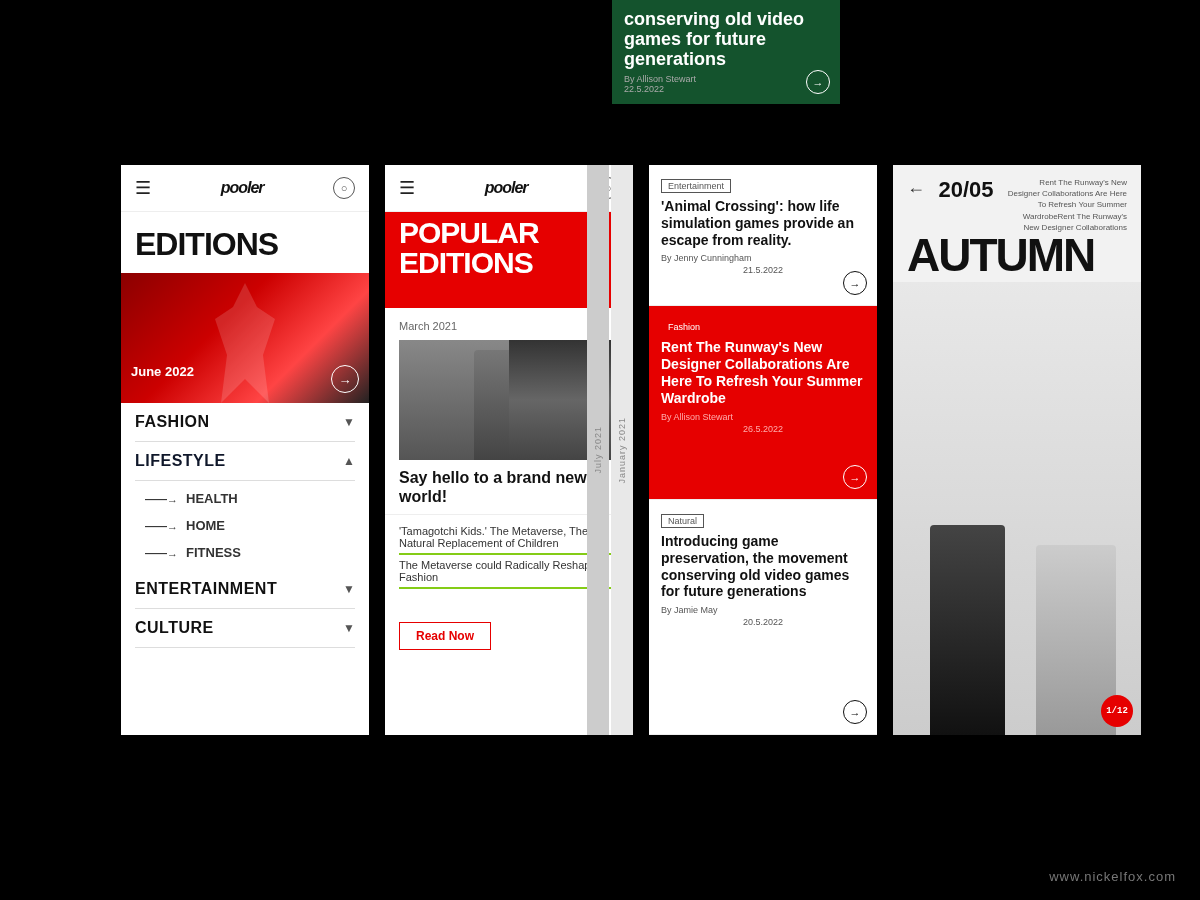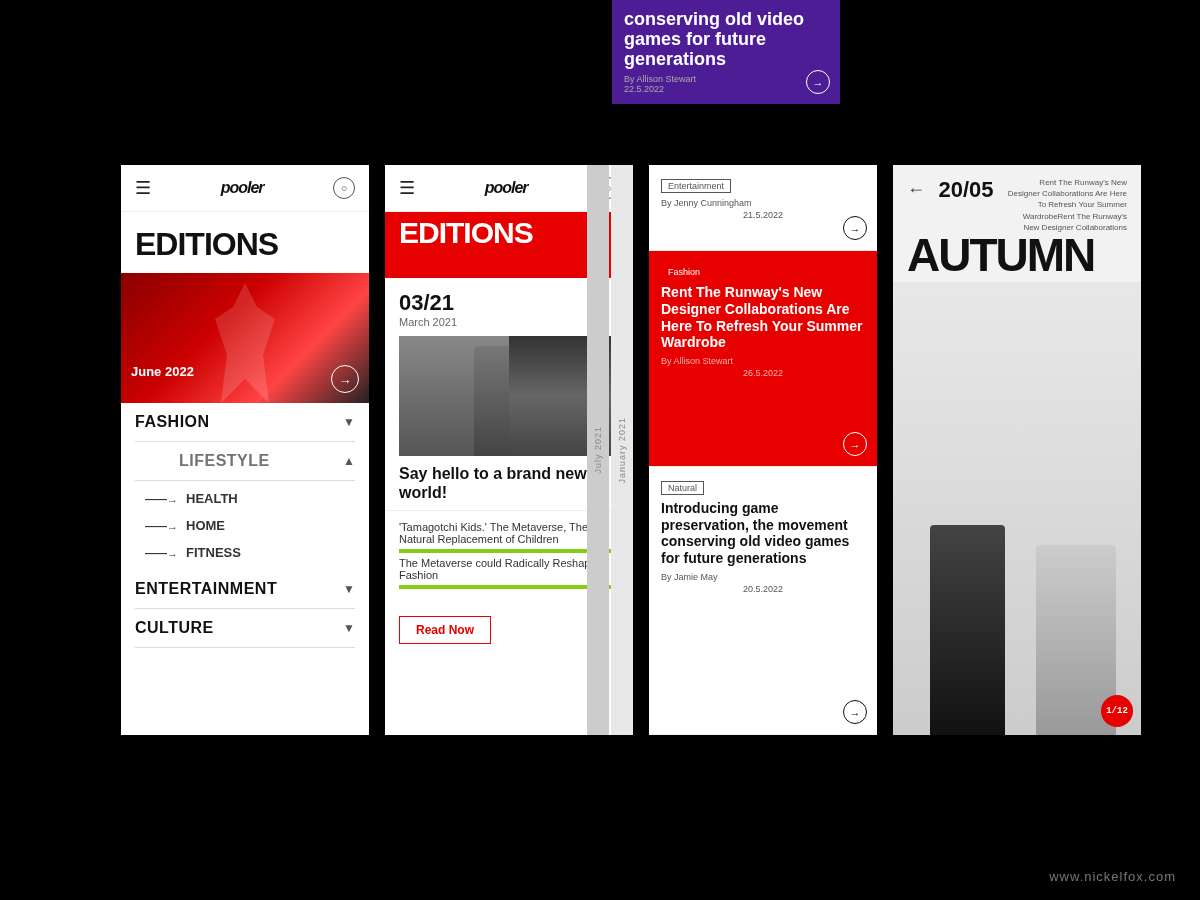--- a/index.html
+++ b/index.html
@@ -103,21 +103,21 @@
     .nav-item {
       display: flex; align-items: center; justify-content: space-between;
       padding: 10px 0;
       border-bottom: 1px solid #ddd;
       cursor: pointer;
     }
     .nav-item-label {
       font-size: 16px; font-weight: 900;
       color: #111; letter-spacing: 0.5px;
     }
-    .nav-item-label.red { color: #737373; margin-left: 44px; }
+    .nav-item-label.red { color: #0f172a; }
     .chevron { font-size: 12px; color: #555; }
 
     
     .sub-items { padding: 4px 0 4px 10px; }
     .sub-item {
       display: flex; align-items: center;
       padding: 6px 0;
       font-size: 13px; font-weight: 700;
       color: #333; cursor: pointer; gap: 8px;
     }
@@ -160,24 +160,24 @@
       background: linear-gradient(180deg, #333 0%, #666 50%, #444 100%);
     }
     .edition-desc {
       font-size: 16px; font-weight: 900;
       color: #111; margin-top: 8px; line-height: 1.2;
     }
     .mini-links { padding: 6px 14px; }
     .mini-link {
       font-size: 11px; color: #333;
       padding: 4px 0; cursor: pointer;
-      border-bottom: 4px solid #84cc16;
+      border-bottom: 2px solid #84cc16;
     }
     .read-btn {
-      margin: 21px 14px;
+      margin: 27px 14px;
       display: inline-block;
       border: 1.5px solid #e60000;
       padding: 6px 16px;
       font-size: 12px; font-weight: 700;
       color: #e60000; cursor: pointer;
       background: transparent;
       text-align: right;
     }
 
     
@@ -295,21 +295,21 @@
       background: #e60000;
       border-radius: 50%;
       display: flex; align-items: center; justify-content: center;
       font-size: 9px; font-weight: 700; color: #fff; font-family: Liberation Mono, monospace;
     }
     
     .partial-card {
       position: absolute;
       top: 0; left: 612px;
       width: 228px;
-      background: #4c1d95;
+      background: #14532d;
       padding: 10px 12px;
     }
     .partial-headline {
       font-size: 18px; font-weight: 900;
       color: #fff; line-height: 1.1;
     }
     .partial-byline { font-size: 9px; color: #aaa; margin-top: 5px; }
     .partial-date { font-size: 9px; color: #aaa; }
     .partial-arrow {
       position: absolute;
@@ -386,25 +386,25 @@
   </div>
 
   <div class="panel panel-2" style="position:relative; overflow:hidden;">
     <div class="mob-header">
       <div class="ham-icon">☰</div>
       <div class="logo-text">pooler</div>
       <div class="user-icon">○</div>
     </div>
 
     <div class="panel-2-header-red">
+      <div class="pop-title">POPULAR</div>
       <div class="pop-title">EDITIONS</div>
     </div>
 
     <div class="edition-card">
-      <div class="edition-date">03/21</div>
       <div class="edition-month">March 2021</div>
       <div class="edition-thumb">
         <div class="thumb-model"></div>
         <div class="thumb-overlay"></div>
       </div>
       <div class="edition-desc">Say hello to a brand new world!</div>
     </div>
 
     <div class="mini-links">
       <div class="mini-link">'Tamagotchi Kids.' The Metaverse, The Natural Replacement of Children</div>
@@ -421,20 +421,21 @@
       <div class="t-strip" style="background:#e8e8e8;">
         <div class="t-strip-inner">January 2021</div>
       </div>
     </div>
   </div>
 
   <div class="panel panel-3">
 
     <div class="art-card" style="padding-bottom:30px;">
       <span class="art-tag">Entertainment</span>
+      <div class="art-headline">'Animal Crossing': how life simulation games provide an escape from reality.</div>
       <div class="art-byline">By Jenny Cunningham</div>
       <div class="art-date">21.5.2022</div>
       <div class="art-arrow">→</div>
     </div>
 
     <div class="art-card red-bg" style="padding-bottom:60px; flex:1;">
       <span class="art-tag red-tag">Fashion</span>
       <div class="art-headline white">Rent The Runway's New Designer Collaborations Are Here To Refresh Your Summer Wardrobe</div>
       <div class="art-byline">By Allison Stewart</div>
       <div class="art-date">26.5.2022</div>

